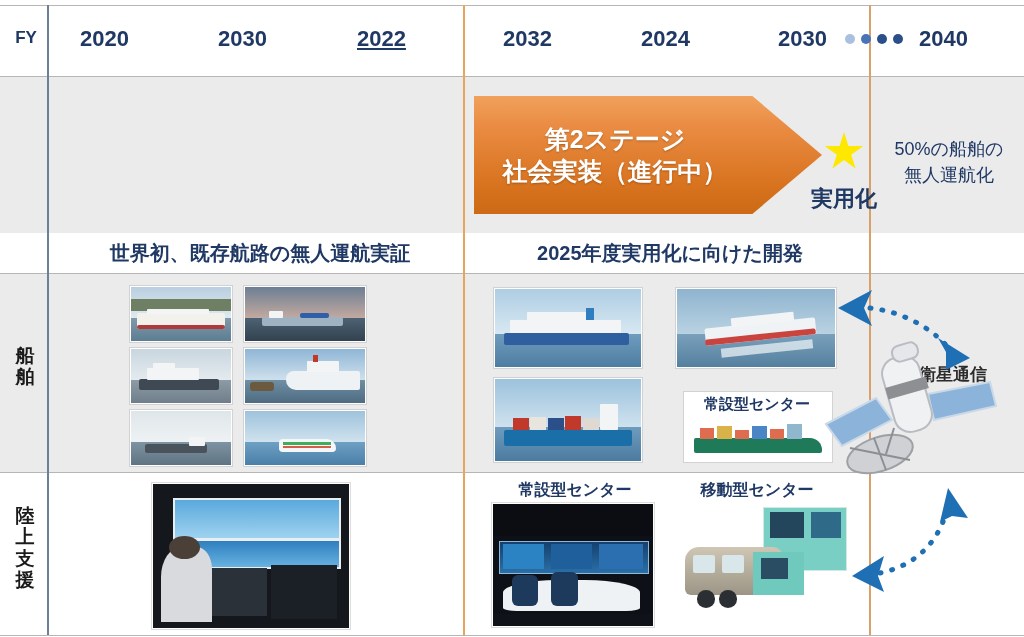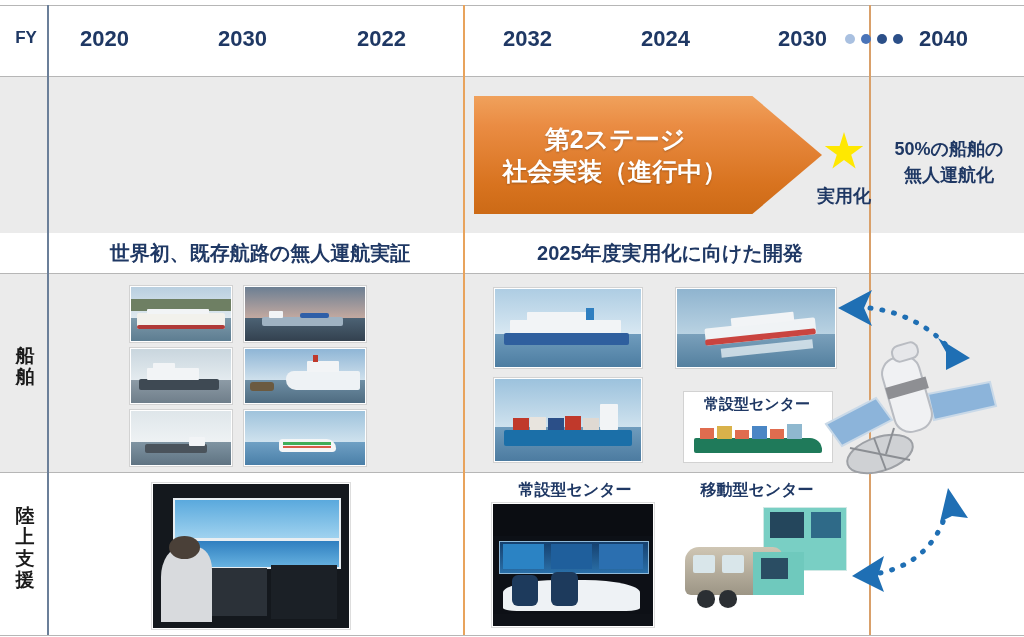--- a/index.html
+++ b/index.html
@@ -42,21 +42,21 @@
     position:absolute;left:8px;top:28px;width:36px;
     text-align:center;font-size:17px;font-weight:bold;color:#1f3864;
   }
   .year{
     position:absolute;top:26px;
     font-size:22px;font-weight:bold;color:#1f3864;
     letter-spacing:0px;
   }
   .y2020{left:80px;}
   .y2021{left:218px;}
-  .y2022{left:357px;}
+  .y2022{left:357px;text-decoration:underline;}
   .y2023{left:503px;}
   .y2024{left:641px;}
   .y2025{left:778px;}
   .y2040{left:919px;}
 
   .dots{position:absolute;left:845px;top:34px;display:flex;gap:6px;align-items:center;}
   .dot{width:10px;height:10px;border-radius:50%;}
   .dot1{background:#a9c0e0;}
   .dot2{background:#4a74b8;}
   .dot3{background:#2b4f88;}
@@ -90,27 +90,27 @@
 
   
   .star{
     position:absolute;left:824px;top:132px;width:40px;height:40px;
     background:#ffe800;
     clip-path:polygon(50% 0%,61% 35%,98% 35%,68% 57%,79% 91%,50% 70%,21% 91%,32% 57%,2% 35%,39% 35%);
     filter:drop-shadow(1px 2px 1px rgba(0,0,0,.35));
   }
   .star-label{
     position:absolute;left:797px;top:184px;width:94px;text-align:center;
-    font-size:18px;font-weight:bold;color:#1f3864;
+    font-size:22px;font-weight:bold;color:#1f3864;
   }
 
   
   .goal{
     position:absolute;left:876px;top:136px;width:146px;text-align:center;
-    font-size:18px;font-weight:bold;color:#1f3864;line-height:1.45;
+    font-size:18px;font-weight:normal;color:#1f3864;line-height:1.45;
     white-space:pre-line;
   }
 
   
   .caption{
     position:absolute;top:240px;
     font-size:20px;font-weight:bold;color:#1f3864;text-align:center;
   }
   .cap-left{left:60px;width:400px;}
   .cap-right{left:470px;width:400px;}
@@ -355,20 +355,21 @@
     <div style="position:absolute;left:78%;top:6%;width:18%;height:22%;background:#2f6a88;"></div>
     <div style="position:absolute;left:4%;top:36%;width:58%;height:40%;background:linear-gradient(#cfc6b4,#9c9585);border-radius:14px 10px 6px 6px;"></div>
     <div style="position:absolute;left:9%;top:42%;width:13%;height:16%;background:#d9e6ea;border-radius:2px;"></div>
     <div style="position:absolute;left:26%;top:42%;width:13%;height:16%;background:#d9e6ea;border-radius:2px;"></div>
     <div style="position:absolute;left:44%;top:40%;width:30%;height:36%;background:#6fc9bd;"></div>
     <div style="position:absolute;left:49%;top:45%;width:16%;height:18%;background:#2a4d63;"></div>
     <div style="position:absolute;left:11%;top:72%;width:11%;height:15%;background:#2b2f33;border-radius:50%;"></div>
     <div style="position:absolute;left:24%;top:72%;width:11%;height:15%;background:#2b2f33;border-radius:50%;"></div>
   </div>
 
+  <div class="sat-label">衛星通信</div>
 
   <svg class="ov" viewBox="0 0 1024 637">
 
     <g>
       <path d="M 870 308 C 905 312 935 330 952 352" stroke="#1f6fb4" stroke-width="5" fill="none" stroke-linecap="round" stroke-dasharray="1 11"></path>
       <polygon points="872,290 838,308 872,326 864,308" fill="#1f6fb4"></polygon>
       <polygon points="938,338 970,358 946,370 946,352" fill="#1f6fb4"></polygon>
     </g>
 
     <g>

